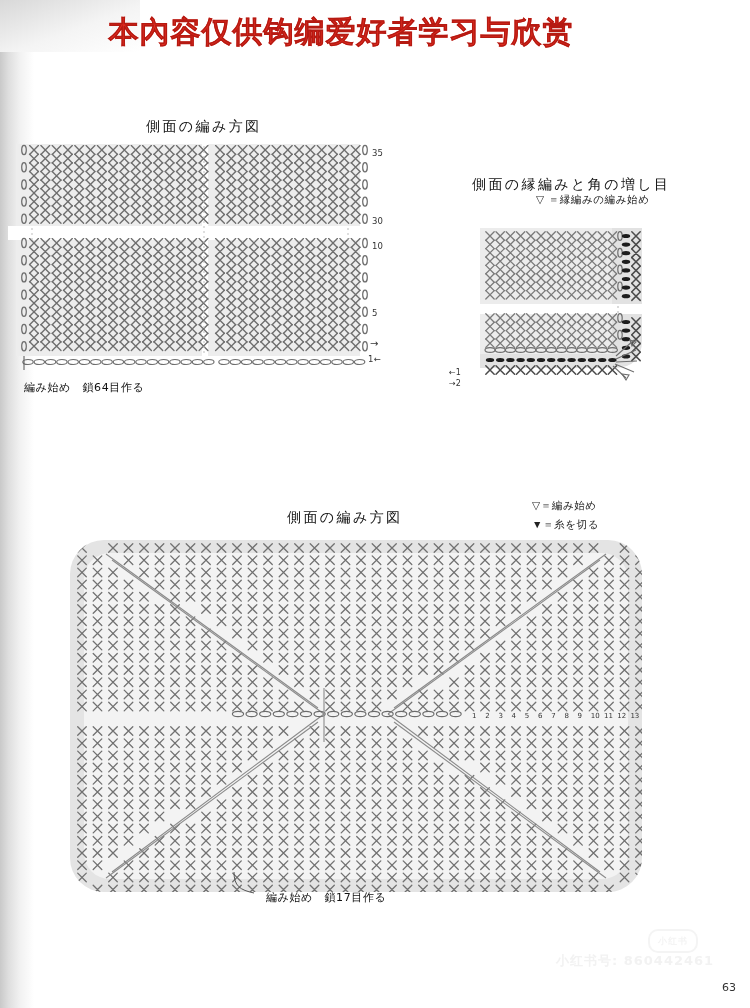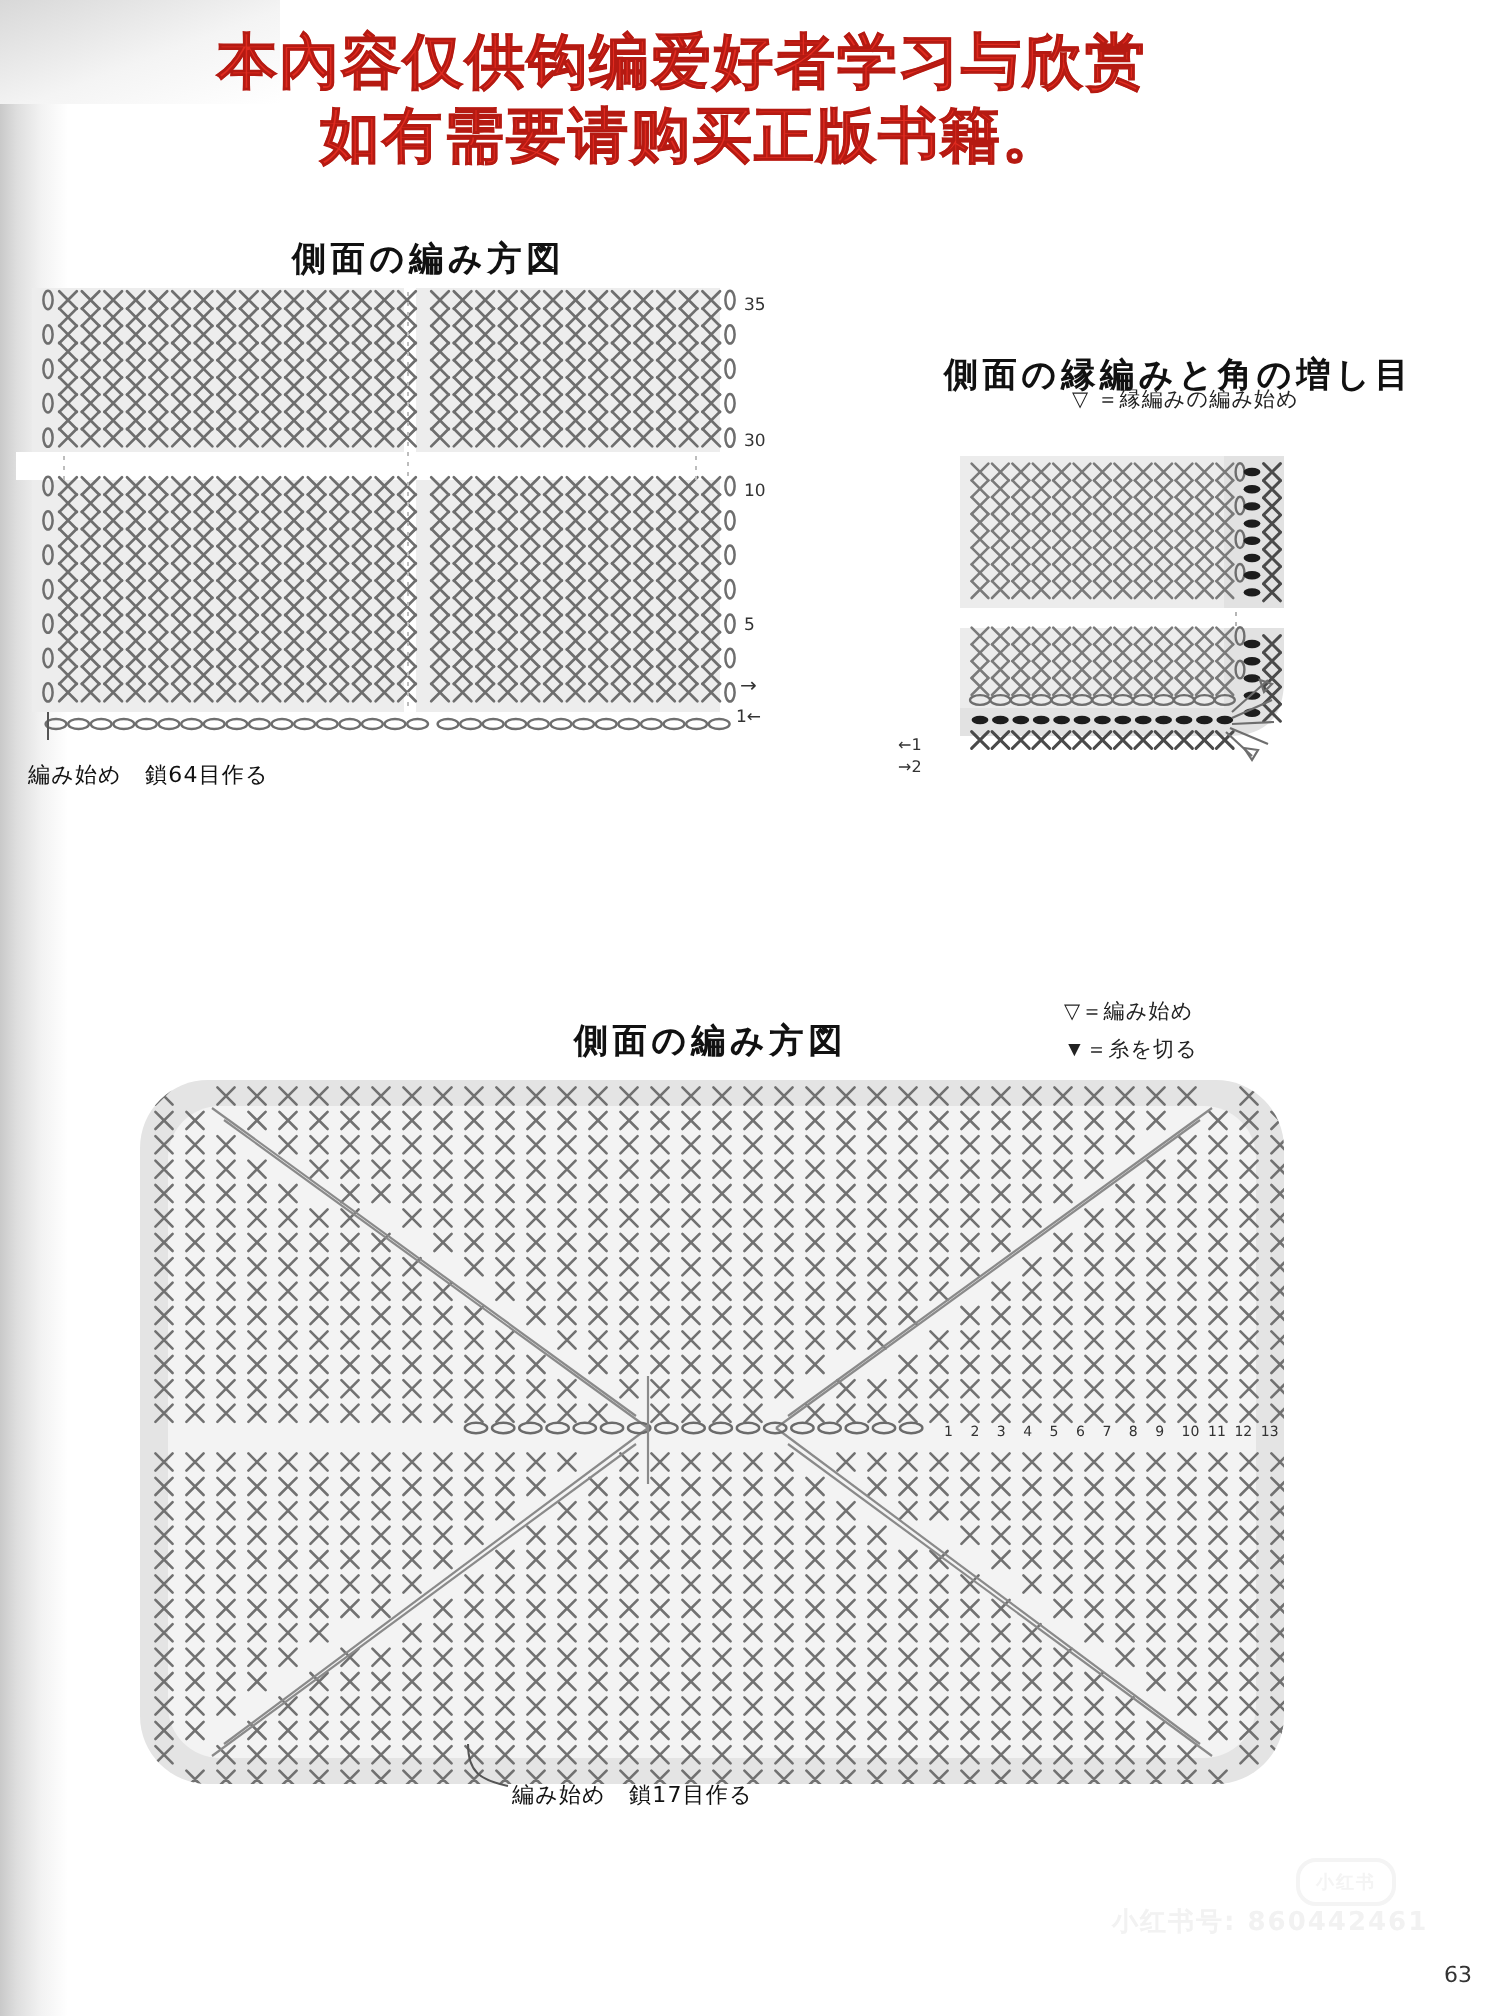--- a/index.html
+++ b/index.html
@@ -27,29 +27,29 @@
     line-height:1.22;
     font-weight:bold;font-size:30px;letter-spacing:1px;
     color:#e02b20;
     -webkit-text-stroke:0.4px #b51a12;
   }
   .banner div{white-space:nowrap;}
   .banner .l2{padding-left:10px;}
 
   
   .dtitle{
-    position:absolute;font-weight:bold;font-size:17px;letter-spacing:2.4px;
+    position:absolute;font-weight:normal;font-size:14px;letter-spacing:2.4px;
     color:#111;white-space:nowrap;
   }
   .legend{
     position:absolute;font-size:10.5px;letter-spacing:.6px;color:#222;
     white-space:nowrap;
   }
   .cap{
-    position:absolute;font-size:11px;letter-spacing:.6px;color:#111;white-space:nowrap;
+    position:absolute;font-size:11px;letter-spacing:.6px;color:#111;white-space:nowrap;margin-left:10px;
   }
   .rowlabel{
     position:absolute;font-size:8.5px;color:#333;white-space:nowrap;
   }
   .tinylabel{
     position:absolute;font-size:7px;color:#333;white-space:nowrap;
   }
   .stitchfield{position:absolute;}
   .stitchfield svg{display:block;}
 
@@ -70,21 +70,20 @@
   }
 </style>
 </head>
 <body>
 
 <div class="gutter"></div>
 <div class="gutter-top"></div>
 
 <div class="banner">
   <div class="l1">本內容仅供钩编爱好者学习与欣赏</div>
-  <div class="l2">如有需要请购买正版书籍。</div>
 </div>
 
 <div class="dtitle" style="left:146px;top:118px;">側面の編み方図</div>
 
 <div class="stitchfield" style="left:8px;top:142px;">
   <svg width="362" height="232" viewBox="0 0 362 232" aria-label="side panel stitch chart">
     <defs>
 
       <g id="sx">
         <path d="M-4.4,-4.4 L4.4,4.4 M4.4,-4.4 L-4.4,4.4" stroke="#6e6e6e" stroke-width="1.35" stroke-linecap="round" fill="none"></path>

